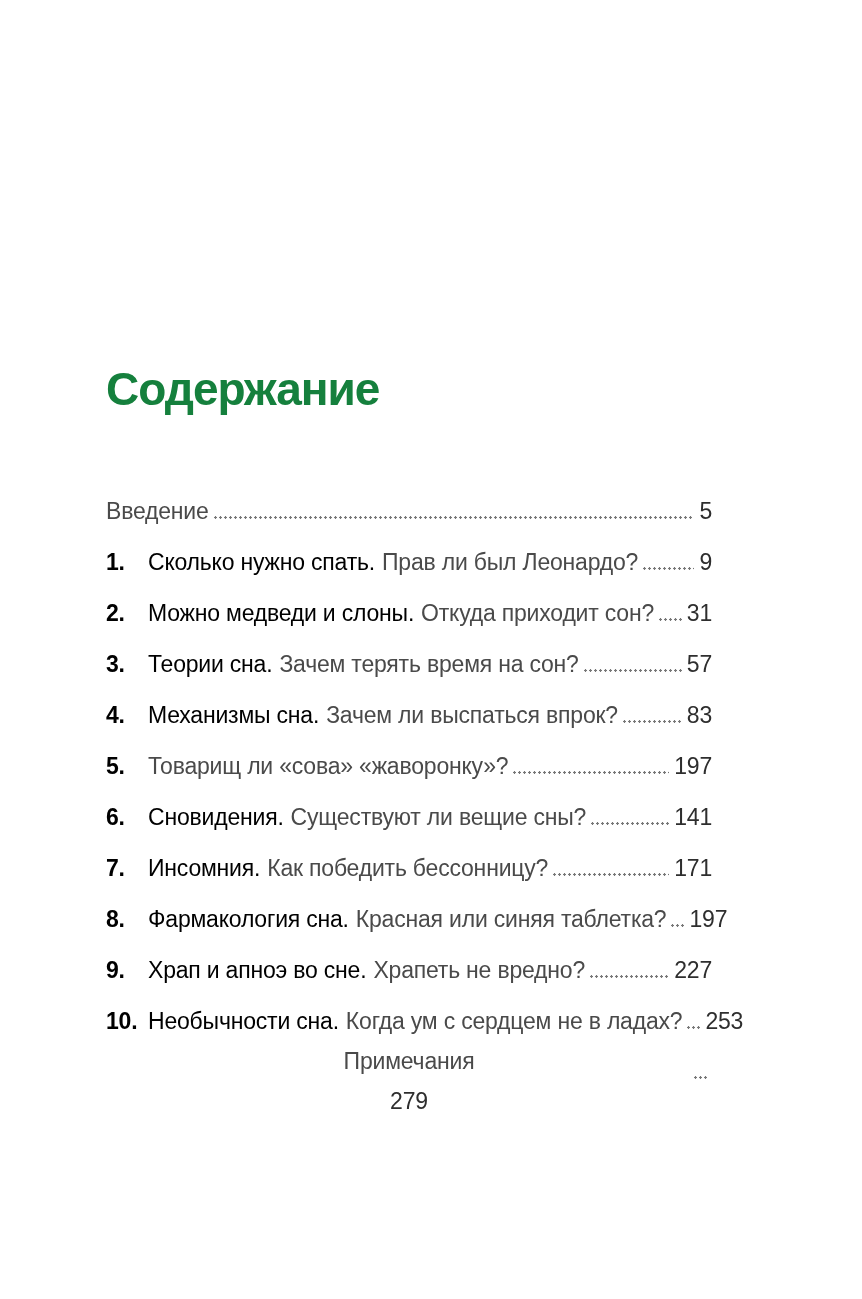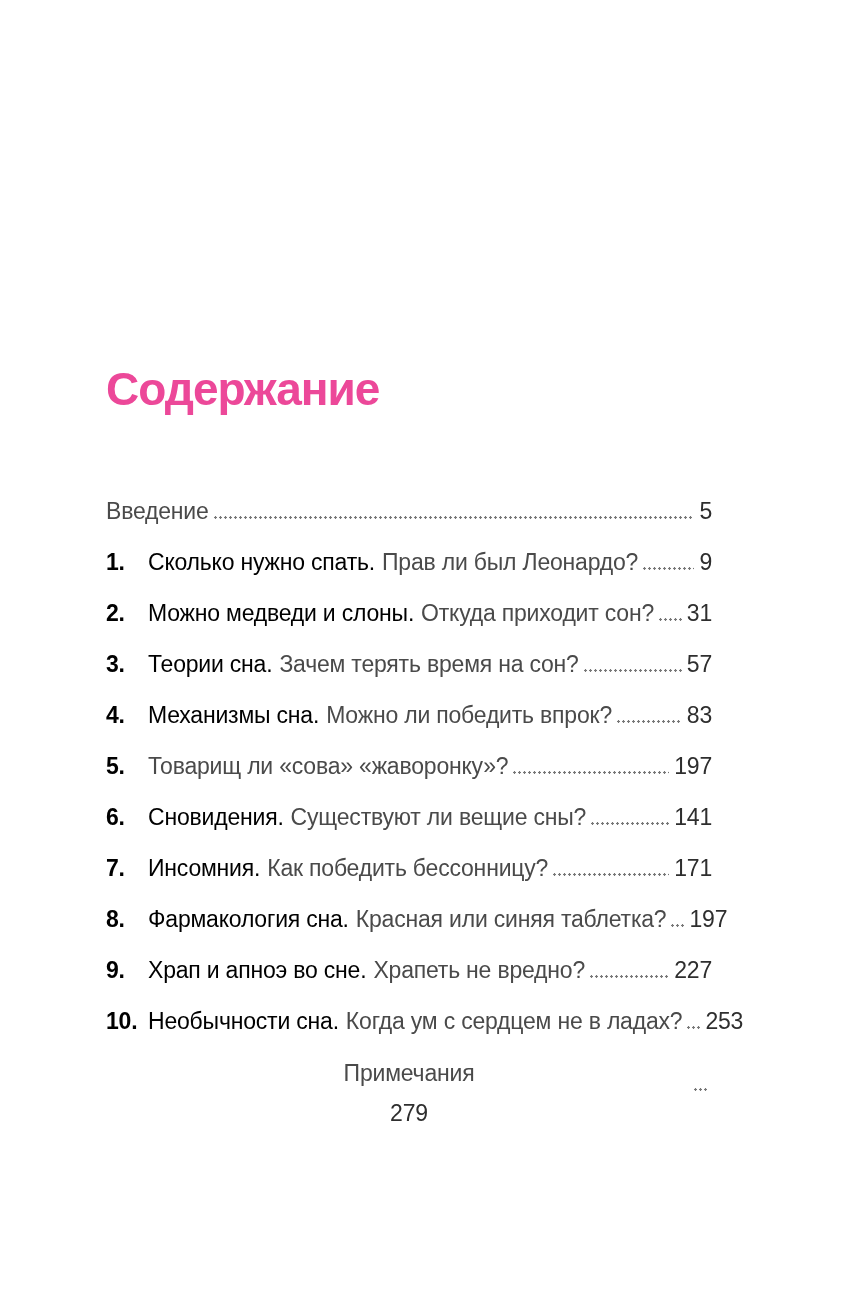--- a/index.html
+++ b/index.html
@@ -19,39 +19,39 @@
     width: 862px;
     height: 1299px;
     padding: 366px 150px 0 106px;
     background: #ffffff;
   }
   .page-title {
     font-size: 46px;
     font-weight: bold;
     font-stretch: condensed;
     letter-spacing: -1px;
-    color: #ec4899;
+    color: #15803d;
     line-height: 1;
     margin: 0 0 84px 0;
   }
   .toc-list {
     width: 100%;
   }
   .row {
     display: flex;
     align-items: center;
     line-height: 30px;
     margin-bottom: 21px;
     font-size: 23px;
     letter-spacing: -0.2px;
     font-stretch: condensed;
     white-space: nowrap;
   }
   .row:nth-last-child(2) { 
-    margin-bottom: 22px;
+    margin-bottom: 10px;
   }
   .row:last-child {
     margin-bottom: 0;
     flex-direction: column;
   }
   .num {
     flex: 0 0 42px;
     font-weight: bold;
     color: #000000;
   }
@@ -111,21 +111,21 @@
       <div class="row">
         <span class="num">3.</span>
         <span class="chapter-title">Теории сна.</span>
         <span class="subtitle">Зачем терять время на сон?</span>
         <span class="leader"></span>
         <span class="pagenum">57</span>
       </div>
       <div class="row">
         <span class="num">4.</span>
         <span class="chapter-title">Механизмы сна.</span>
-        <span class="subtitle">Можно ли победить впрок?</span>
+        <span class="subtitle">Зачем ли выспаться впрок?</span>
         <span class="leader"></span>
         <span class="pagenum">83</span>
       </div>
       <div class="row">
         <span class="num">5.</span>
         <span class="subtitle">Товарищ ли «сова» «жаворонку»?</span>
         <span class="leader"></span>
         <span class="pagenum">197</span>
       </div>
       <div class="row">

